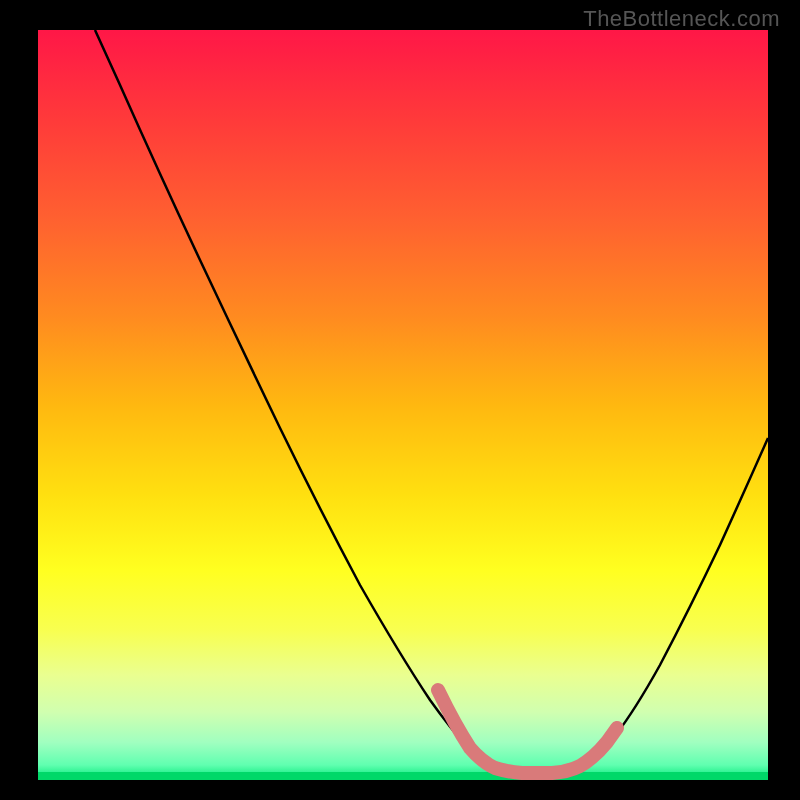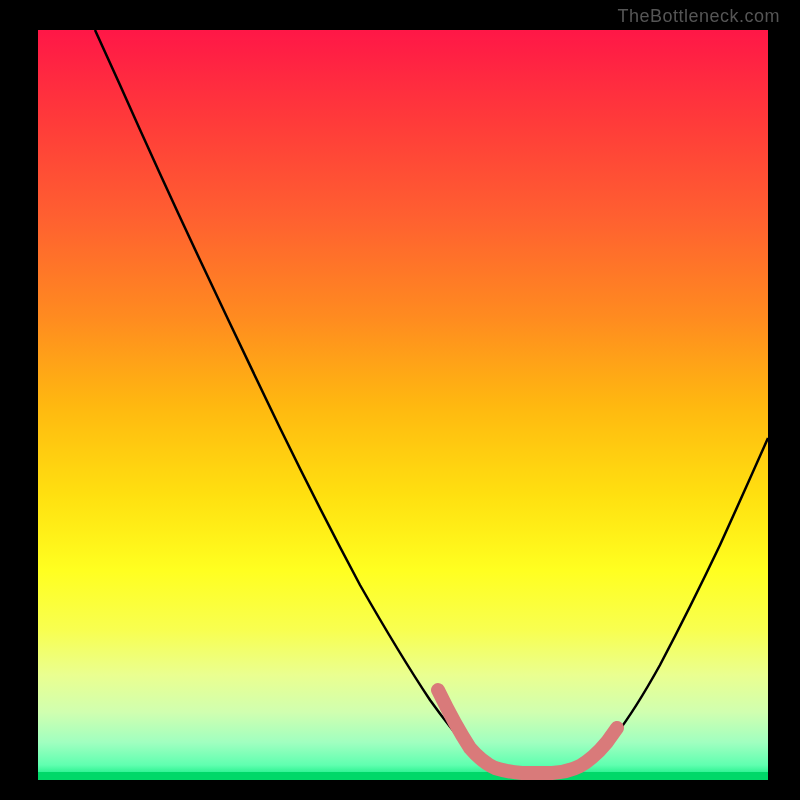--- a/index.html
+++ b/index.html
@@ -16,21 +16,21 @@
   top: 0;
   left: 0;
   width: 800px;
   height: 800px;
 }
 .watermark {
   position: absolute;
   top: 6px;
   right: 20px;
   color: #555;
-  font-size: 18px;
+  font-size: 22px;
   font-weight: 500;
   letter-spacing: 0.5px;
 }
 svg {
   display: block;
 }
 </style>
 </head>
 <body>
 

